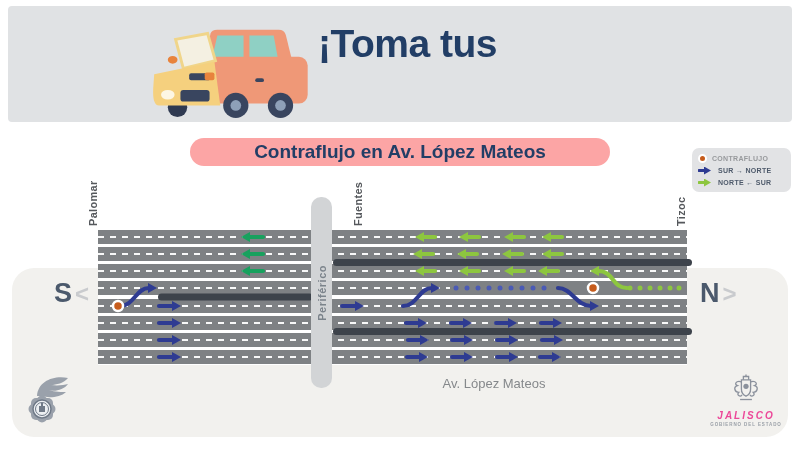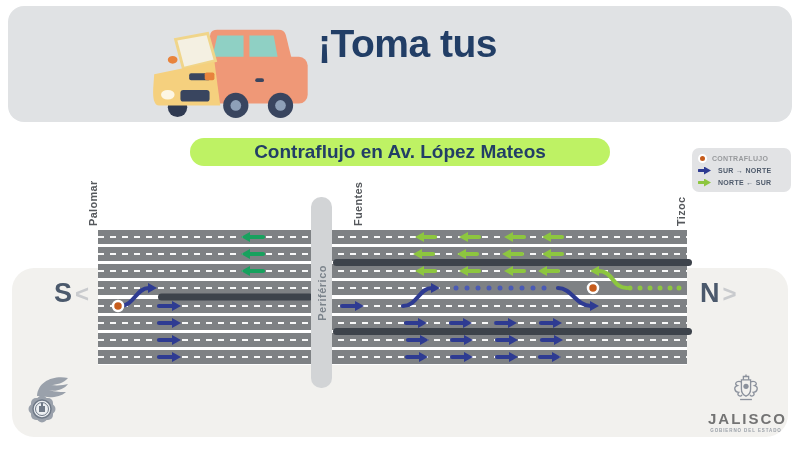--- a/index.html
+++ b/index.html
@@ -1,25 +1,25 @@
 <!DOCTYPE html>
 <html><head>
 <meta charset="utf-8">
 <style>
   html,body{margin:0;padding:0;background:#fff;}
   *{box-sizing:border-box;font-family:"Liberation Sans",sans-serif;}
   #stage{position:relative;width:800px;height:450px;background:#fff;overflow:hidden;}
 
   
-  .header{position:absolute;left:8px;top:6px;width:784px;height:116px;background:#e0e2e4;border-radius:16px;}
+  .header{position:absolute;left:8px;top:6px;width:784px;height:116px;background:#e0e2e4;border-radius:4px;}
   .car{position:absolute;left:138px;top:12px;width:166px;height:102px;}
   .title{position:absolute;left:310px;top:16px;font-size:39px;line-height:43px;font-weight:800;color:#223e66;letter-spacing:-0.5px;}
 
   
-  .banner{position:absolute;left:190px;top:138px;width:420px;height:28px;background:#bef264;border-radius:14px;
+  .banner{position:absolute;left:190px;top:138px;width:420px;height:28px;background:#fca5a5;border-radius:14px;
           display:flex;align-items:center;justify-content:center;color:#223e66;font-weight:800;font-size:19px;}
 
   
   .legend{position:absolute;left:692px;top:148px;width:99px;height:44px;background:#e2e3e5;border-radius:7px;padding:5px 6px;display:flex;flex-direction:column;justify-content:space-between;}
   .legend-row{display:flex;align-items:center;gap:5px;height:10px;}
   .legend-dot{width:9px;height:9px;border-radius:50%;background:#c65c1c;border:2px solid #fff;flex:0 0 auto;}
   .legend-label{font-size:7px;font-weight:bold;letter-spacing:0.3px;color:#4e5a6b;white-space:nowrap;}
   .legend-label.muted{color:#97999c;}
 
   
@@ -46,21 +46,21 @@
   .compass .chev{font-size:24px;font-weight:800;color:#c9cbce;}
 
   .road-name{position:absolute;left:394px;top:376px;width:200px;text-align:center;font-size:13px;color:#85888b;z-index:7;}
 
   .markings{position:absolute;left:0;top:0;width:800px;height:450px;z-index:5;pointer-events:none;}
 
   
   .badge{position:absolute;left:20px;top:372px;width:52px;height:58px;z-index:8;}
   .jalisco{position:absolute;left:708px;top:370px;width:76px;text-align:center;z-index:8;}
   .jalisco .crest{width:46px;height:38px;}
-  .jalisco .name{font-size:15px;font-weight:800;letter-spacing:2px;color:#737373;margin-top:-2px;}
+  .jalisco .name{font-size:10px;font-weight:800;letter-spacing:2px;color:#ec4899;margin-top:-2px;font-style:italic;}
   .jalisco .sub{font-size:4.5px;font-weight:bold;letter-spacing:0.9px;color:#9aa0a8;margin-top:1px;}
 </style>
 </head>
 <body>
 
 <div id="stage">
 
   <div class="header">
     <svg class="car" viewBox="0 0 170 105">
       <circle cx="32" cy="92" r="10" fill="#2f3a51"></circle>
@@ -246,20 +246,21 @@
 
   <div class="compass" style="left:54px;top:278px">
     <span class="big">S</span>
     <span class="chev">&lt;</span>
   </div>
   <div class="compass" style="left:700px;top:278px">
     <span class="big">N</span>
     <span class="chev">&gt;</span>
   </div>
 
+  <div class="road-name">Av. López Mateos</div>
 
   <svg class="badge" viewBox="0 0 50 58">
     <path d="M16 24 C17 9 33 3 47 6 C43 11 35 13 30 13 C37 14 43 13 47 12 C43 18 33 20 28 18 C34 20 41 20 45 20 C39 26 26 26 21 24 Z" fill="#9aa1ab"></path>
     <rect x="10" y="26" width="22" height="22" rx="5" fill="#9aa1ab"></rect>
     <rect x="10" y="26" width="22" height="22" rx="5" fill="#9aa1ab" transform="rotate(45 21 37)"></rect>
     <circle cx="21" cy="37" r="9" fill="#eceff2" stroke="#707a88" stroke-width="1.5"></circle>
     <circle cx="21" cy="37" r="6.5" fill="none" stroke="#707a88" stroke-width="1"></circle>
     <rect x="18" y="34" width="6" height="6" fill="#707a88"></rect>
     <rect x="20" y="31" width="2" height="3" fill="#707a88"></rect>
   </svg>

